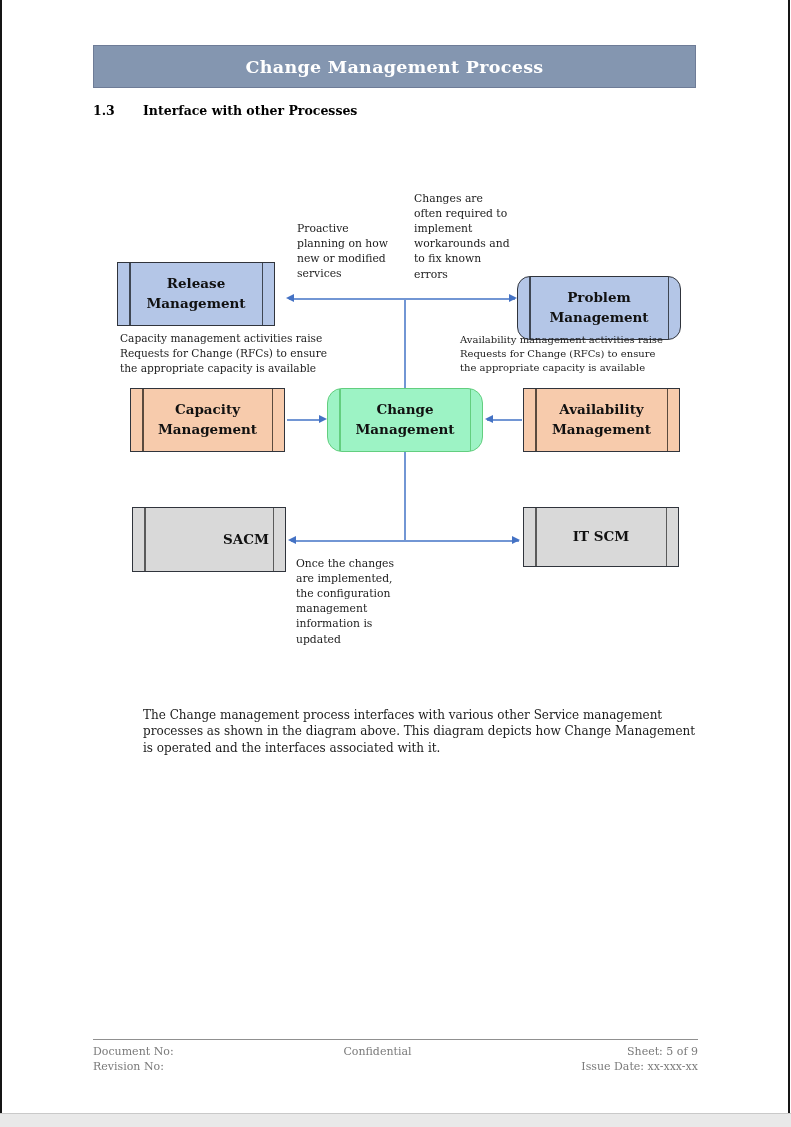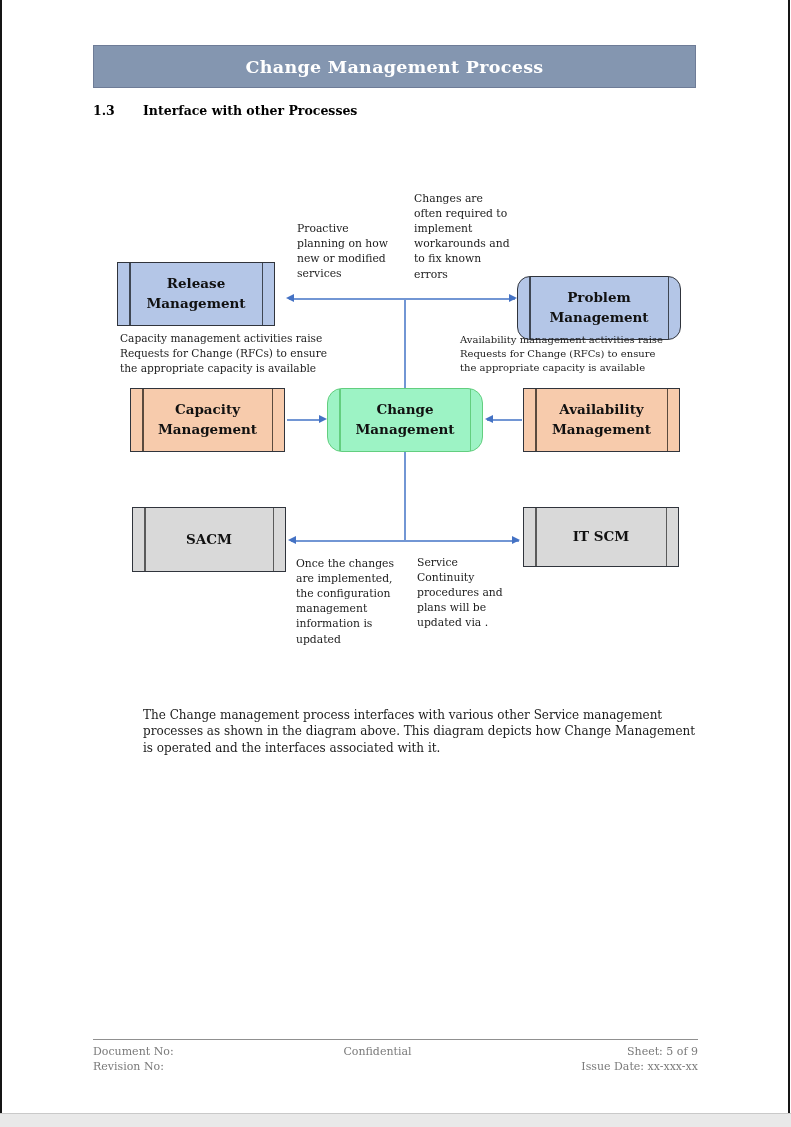--- a/index.html
+++ b/index.html
@@ -33,21 +33,21 @@
   .node.blue{background:#b4c6e7;--bar:#3e4653;}
   .node.peach{background:#f7cbac;--bar:#5a4a3d;}
   .node.green{background:#9df3c5;border-color:#63ce7f;--bar:#63ce7f;}
   .node.gray{background:#d9d9d9;--bar:#5a5a5a;}
 
   .n-release{left:117px;top:262px;width:158px;height:64px;}
   .n-problem{left:517px;top:276px;width:164px;height:64px;border-radius:13px;}
   .n-capacity{left:130px;top:388px;width:155px;height:64px;}
   .n-change{left:327px;top:388px;width:156px;height:64px;border-radius:15px;}
   .n-availability{left:523px;top:388px;width:157px;height:64px;}
-  .n-sacm{left:132px;top:507px;width:154px;height:65px;font-size:13.5px;}
+  .n-sacm{left:132px;top:507px;width:154px;height:65px;font-size:13.5px;justify-content:flex-end;}
   .n-itscm{left:523px;top:507px;width:156px;height:60px;}
 
   .hline,.vline{position:absolute;background:#7296d4;}
   .hline{height:1.6px;}
   .vline{width:1.6px;}
   .l-top-h{left:289px;top:298px;width:226px;}
   .l-top-v{left:404px;top:299px;height:90px;}
   .l-mid-left{left:287px;top:419px;width:36px;}
   .l-mid-right{left:487px;top:419px;width:35px;}
   .l-bot-v{left:404px;top:452px;height:89px;}
@@ -129,21 +129,20 @@
   </div>
   <div class="node gray n-itscm">
     <span>IT SCM</span>
   </div>
 
   <div class="ann ann-proactive">Proactive planning on how new or modified services</div>
   <div class="ann ann-changes">Changes are often required to implement workarounds and to fix known errors</div>
   <div class="ann ann-capacity">Capacity management activities raise Requests for Change (RFCs) to ensure the appropriate capacity is available</div>
   <div class="ann ann-availability">Availability management activities raise Requests for Change (RFCs) to ensure the appropriate capacity is available</div>
   <div class="ann ann-config">Once the changes are implemented, the configuration management information is updated</div>
-  <div class="ann ann-continuity">Service Continuity procedures and plans will be updated via .</div>
 
   <div class="body-paragraph">The Change management process interfaces with various other Service management processes as shown in the diagram above. This diagram depicts how Change Management is operated and the interfaces associated with it.</div>
 
   <div class="footer">
     <div class="footer-rule"></div>
     <div class="footer-cols">
       <div class="footer-col left">
         <div>Document No:</div>
         <div>Revision No:</div>
       </div>

